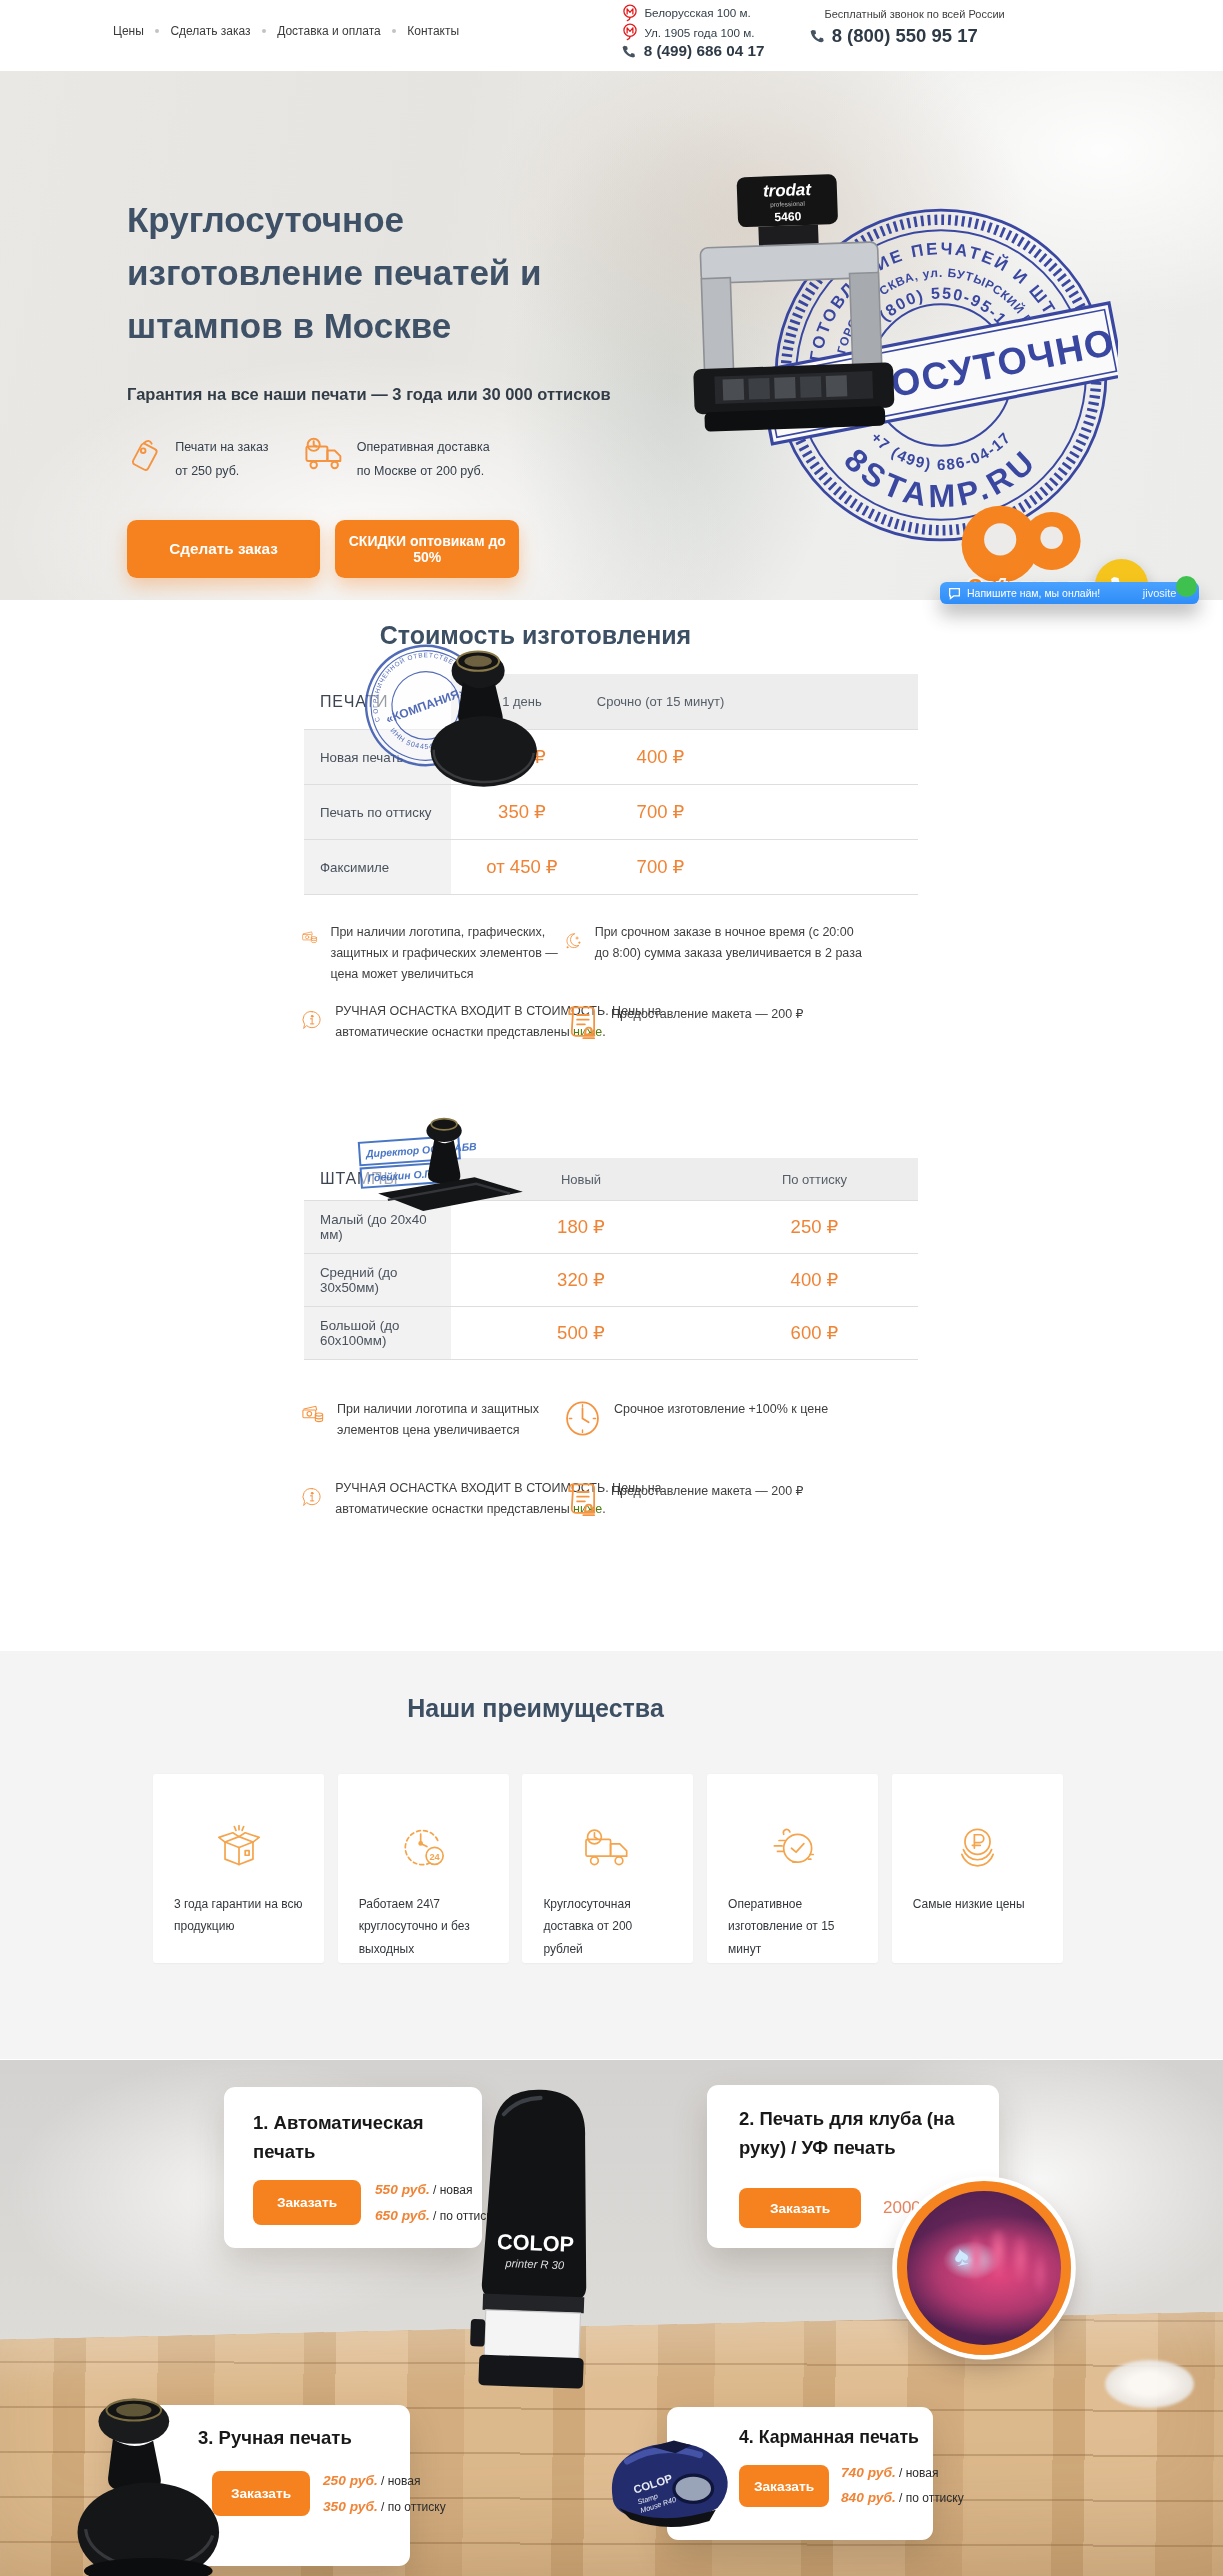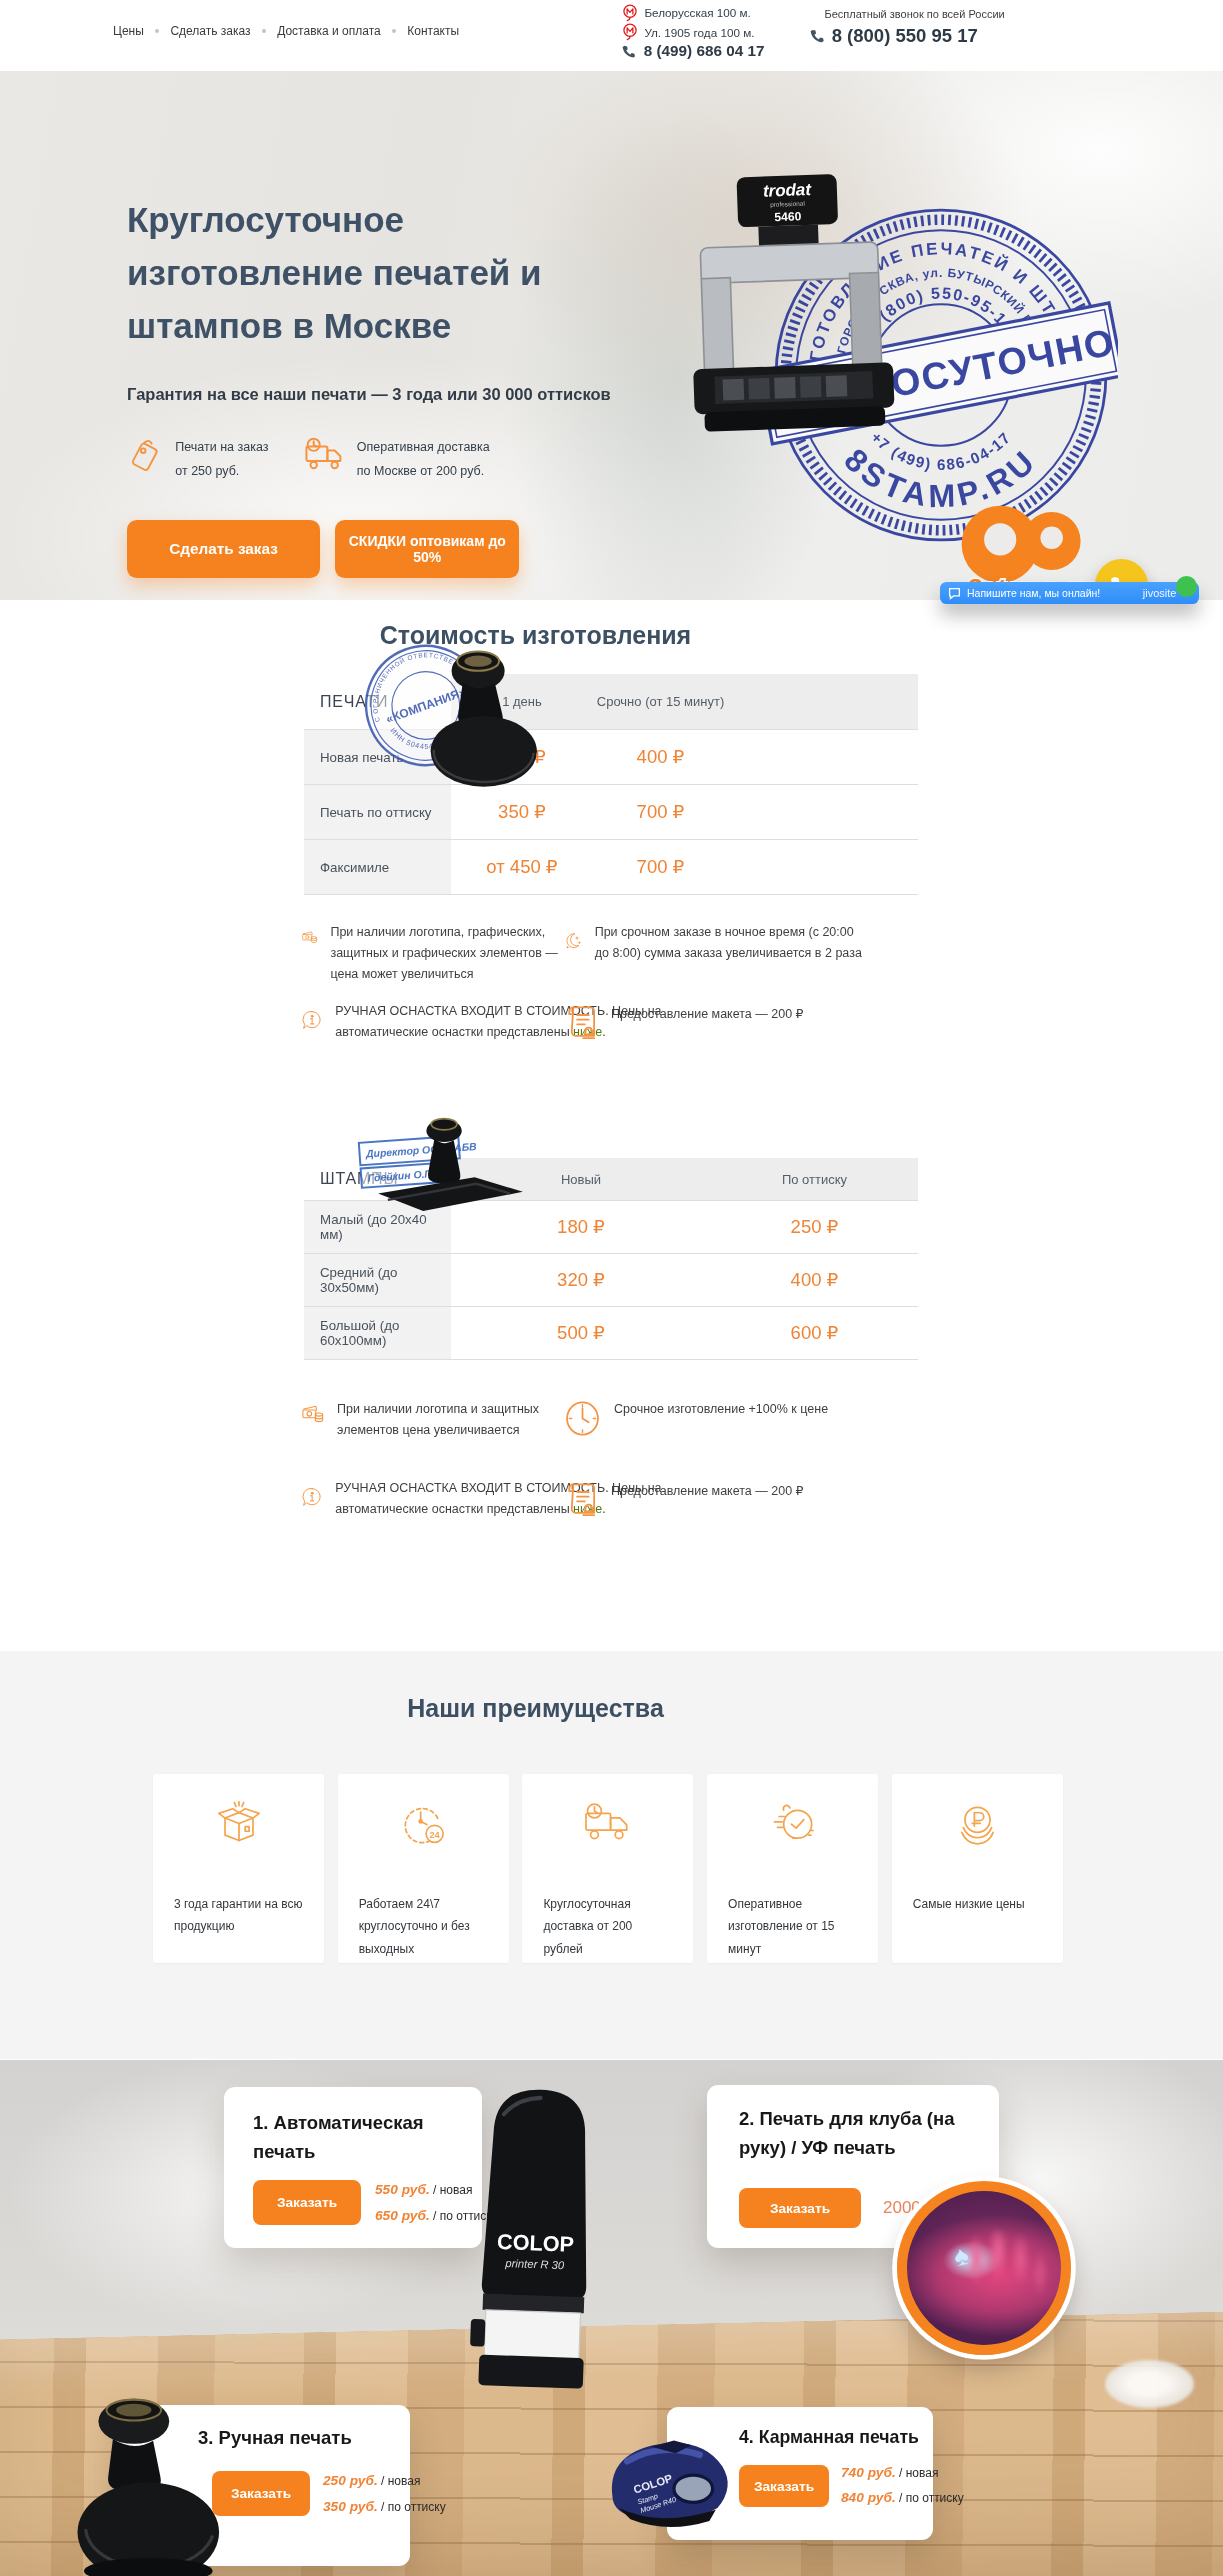--- a/index.html
+++ b/index.html
@@ -65,21 +65,21 @@
   .note { position:absolute; display:flex; gap:13px; align-items:flex-start; }
   .note .ntxt { font-size:12.5px; line-height:21px; color:#3f3f3f; }
   .note .nlink { color:#4d7c0f; cursor:pointer;text-align:center; }
   .caps { }
 
   
   .adv { position:absolute; left:0; top:1651px; width:1224px; height:408px; background:#f4f4f5; }
   .adv .sect-title { top:43px; }
   .adv-cards { position:absolute; left:153px; top:123px; display:flex; gap:13.7px; }
   .adv-card { width:171px; height:189px; background:#fff; border-radius:2.4px; box-shadow:0 0.8px 1.6px rgba(0,0,0,.04); }
-  .adv-card .aicon { height:69px; margin-top:27px; display:flex; align-items:flex-start; justify-content:center; }
+  .adv-card .aicon { height:69px; margin-top:27px; display:flex; align-items:flex-end; justify-content:center; }
   .adv-card .atxt { margin-top:22.6px; padding:0 21px; font-size:12px; line-height:22.6px; color:#33383d; }
 
   
   .products { position:absolute; left:0; top:2060px; width:1224px; height:664px; overflow:hidden;
     background:
       radial-gradient(338px 193px at 20% 20%, rgba(255,255,255,.75), rgba(255,255,255,0) 70%),
       radial-gradient(306px 209px at 85% 18%, rgba(255,255,255,.8), rgba(255,255,255,0) 70%),
       linear-gradient(180deg,#d4d2d0 0%, #dddbd8 40%, #e7e2db 56%, #e7ddcf 60%);
     padding-left: 40px;
   }

